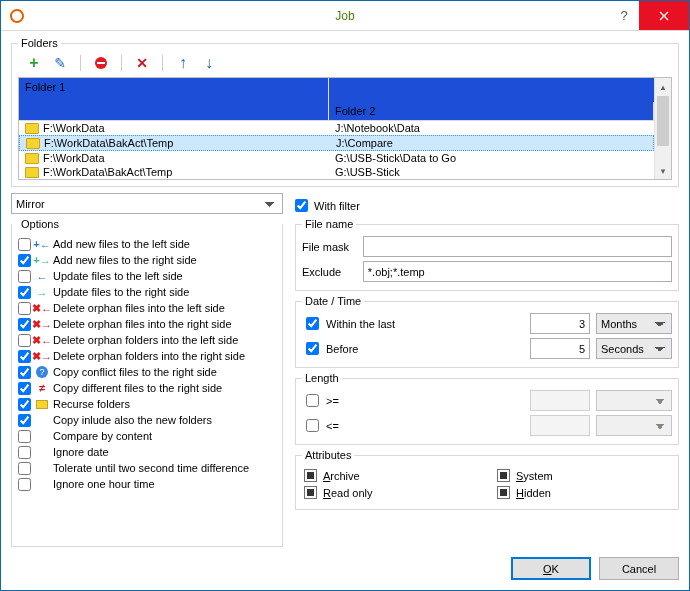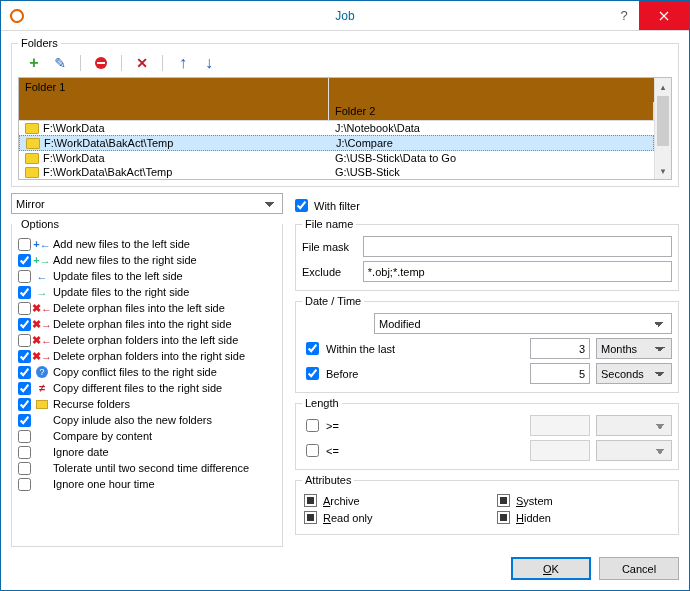--- a/index.html
+++ b/index.html
@@ -1,20 +1,20 @@
 <!DOCTYPE html>
 <html><head>
 <meta charset="utf-8">
 <style>
 * { box-sizing: border-box; font-family: "Segoe UI", Tahoma, sans-serif; font-size: 11px; }
 body { margin: 0; background: #fff; }
 .window { width: 690px; height: 591px; border: 1px solid #0d6aa8; background: #fff; display: flex; flex-direction: column; }
 .titlebar { height: 30px; background: #fff; display: flex; align-items: center; border-bottom: 1px solid #d9d9d9; position:relative; }
 .titlebar .app-icon { width: 16px; height: 16px; margin-left: 8px; }
-.titlebar .title { position:absolute; left:0; right:0; text-align:center; color: #0369a1; font-size: 12px; }
+.titlebar .title { position:absolute; left:0; right:0; text-align:center; color: #4d7c0f; font-size: 12px; }
 .titlebar .controls { margin-left: auto; display: flex; height: 100%; z-index:2;}
 .titlebar .ctl { width: 45px; display: flex; align-items: center; justify-content: center; color: #555; font-size: 13px; }
 .titlebar .ctl.help { width: 30px; }
 .titlebar .ctl.close { background: #e81123; color: #fff; width: 50px;}
 .content { flex: 1; padding: 6px 10px 10px 10px; display: flex; flex-direction: column; gap: 6px; }
 
 fieldset { border: 1px solid #d9d9d9; padding: 4px 6px 6px 6px; margin: 0; }
 legend { color: #000; padding: 0 3px; }
 
 .toolbar { display: flex; gap: 10px; padding: 2px 4px 6px 8px; align-items:center;}
@@ -22,21 +22,21 @@
 .ico-plus { color:#33a02c; font-weight:bold; font-size:16px;}
 .ico-edit { color:#1a5fb4; font-size:14px;}
 .sep { width:1px; height:16px; background:#ccc; margin: 0 2px;}
 .ico-stop { width:12px; height:12px; border-radius:50%; background:#e01b24; display:inline-block; position:relative;}
 .ico-stop::after{content:"";position:absolute;left:2px;right:2px;top:5px;height:2px;background:#fff;}
 .ico-del { color:#c01c28; font-size:14px; font-weight:bold;}
 .ico-up { color:#1a5fb4; font-size:16px; font-weight:bold;}
 .ico-down { color:#1a5fb4; font-size:16px; font-weight:bold;}
 
 .folder-table { border:1px solid #bfbfbf; background:#fff; position:relative; }
-.ft-head { display:flex; background: #a16207; border-bottom: 1px solid #d9d9d9; }
+.ft-head { display:flex; background: #1d4ed8; border-bottom: 1px solid #d9d9d9; }
 .ft-head .col { padding: 3px 6px; border-right: 1px solid #e0e0e0; }
 .col1 { width: 310px; }
 .col2 { flex:1;margin-top:24px; }
 .ft-body { }
 .ft-row { display:flex; }
 .ft-row .cell { padding: 1px 6px; display:flex; align-items:center; gap:4px;}
 .ft-row .cell.c1 { width: 310px; }
 .ft-row .cell.c2 { flex:1; }
 .ft-row.selected { background:#cce8ff; border: 1px dotted #3399ff; }
 .folder-icon{ width:14px; height:11px; background:#f6d32d; border:1px solid #c9a227; border-radius:1px; display:inline-block; flex-shrink:0;}
@@ -284,23 +284,20 @@
             <input class="text" value="" style="">
           </div>
           <div class="form-row">
             <span class="lbl">Exclude</span>
             <input class="text" value="*.obj;*.temp" style="">
           </div>
         </fieldset>
 
         <fieldset>
           <legend>Date / Time</legend>
-          <div class="form-row" style="padding-left:72px;">
-            <select class="combo" style="flex:1;"><option>Modified</option></select>
-          </div>
           <div class="datetime-row">
             <span class="cblbl">
                 <input type="checkbox" checked="" style="">
                 <span>Within the last</span>
               </span>
             <span style="flex:1"></span>
             <input class="num-input" value="3" style="">
             <select class="unit-sel"><option>Months</option></select>
           </div>
           <div class="datetime-row">

